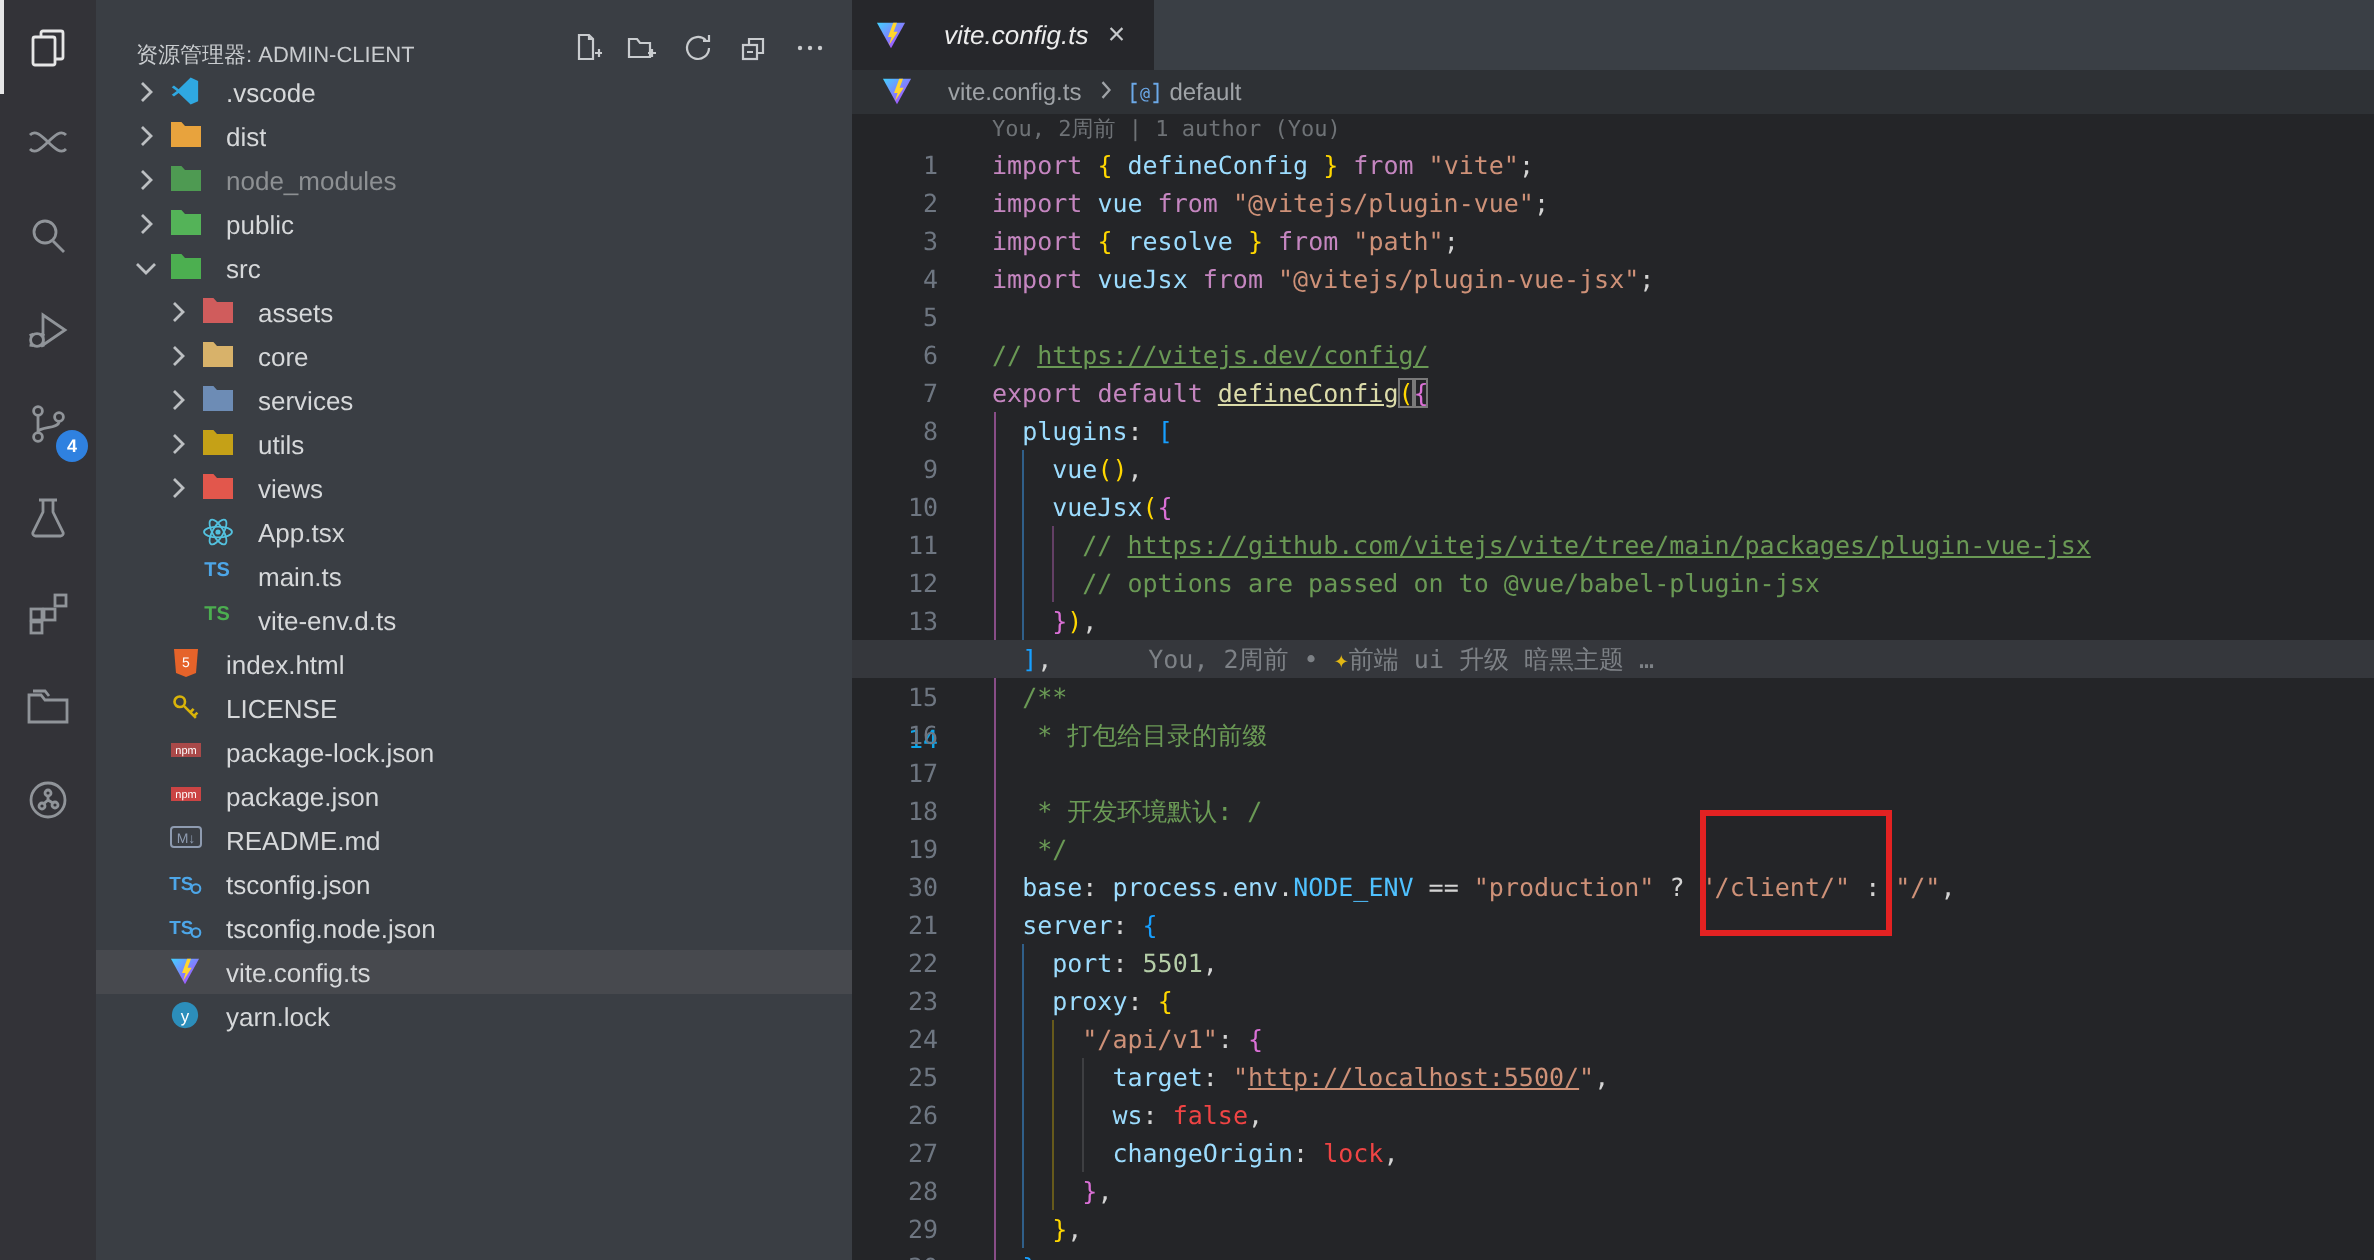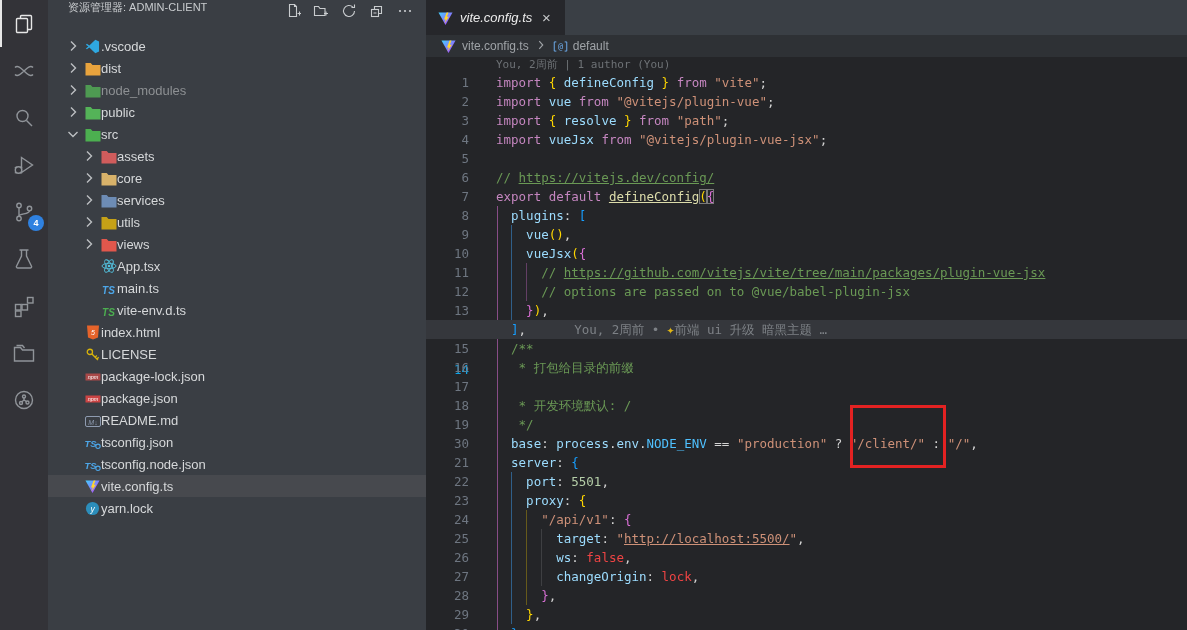--- a/index.html
+++ b/index.html
@@ -10,32 +10,32 @@
   .activitybar{width:48px;background:#333338;flex:none;display:flex;flex-direction:column;}
   .ab-item{position:relative;height:47px;display:flex;align-items:center;justify-content:center;cursor:pointer;}
   .ab-item svg{stroke:#909499;fill:none;stroke-width:1.4;}
   .ab-item.active{border-left:2px solid #e7e7e7;}
   .ab-item.active svg{stroke:#e7e7e7;}
   .ab-badge{position:absolute;right:4px;bottom:4px;width:16px;height:16px;border-radius:50%;background:#2f81e0;color:#fff;
     font-size:9px;line-height:16px;text-align:center;font-weight:bold;}
 
   
   .sidebar{width:378px;background:#3a3e44;flex:none;display:flex;flex-direction:column;overflow:hidden;}
-  .sb-header{height:35px;display:flex;align-items:flex-start;padding:0 10px 0 20px;flex:none;}
+  .sb-header{height:35px;display:flex;align-items:flex-end;padding:0 10px 0 20px;flex:none;}
   .sb-title{font-size:11px;color:#c9cccf;white-space:nowrap;overflow:hidden;}
   .sb-actions{margin-left:auto;display:flex;gap:6px;}
   .sb-actions .act{width:22px;height:22px;display:flex;align-items:center;justify-content:center;border-radius:4px;cursor:pointer;}
   .sb-actions svg{stroke:#c9cccf;fill:none;stroke-width:1.1;}
   .tree{flex:1;}
   .row{height:22px;display:flex;align-items:center;font-size:13px;color:#d6d8da;cursor:pointer;white-space:nowrap;}
   .row.sel{background:#47494e;}
   .row.dim .lbl{color:#8d9093;}
   .chev{width:22px;height:16px;flex:none;display:flex;align-items:center;justify-content:center;}
   .chev svg{stroke:#bcbfc2;fill:none;stroke-width:1.4;}
-  .ficon{width:17px;height:16px;flex:none;display:flex;align-items:flex-end;justify-content:center;margin-right:0;font-style:italic;}
+  .ficon{width:17px;height:16px;flex:none;display:flex;align-items:flex-start;justify-content:center;margin-right:12px;}
   .lbl{overflow:hidden;text-overflow:ellipsis;}
   .ts-badge{font-size:10px;font-weight:bold;font-family:"Liberation Sans",sans-serif;}
 
   
   .editor{flex:1;position:relative;background:#242528;min-width:0;}
   .tabbar{height:35px;background:#3a3f45;display:flex;align-items:stretch;}
   .tab{display:flex;align-items:center;gap:6px;padding:0 11px;background:#26272b;cursor:pointer;}
   .tab .tlabel{font-size:13px;font-style:italic;color:#ececec;}
   .tab .tclose{color:#c7c9cb;font-size:15px;width:16px;text-align:center;border-radius:3px;cursor:pointer;}
   .breadcrumbs{height:22px;background:#2e3135;display:flex;align-items:center;padding-left:14px;gap:5px;font-size:12px;color:#9fa3a7;}

